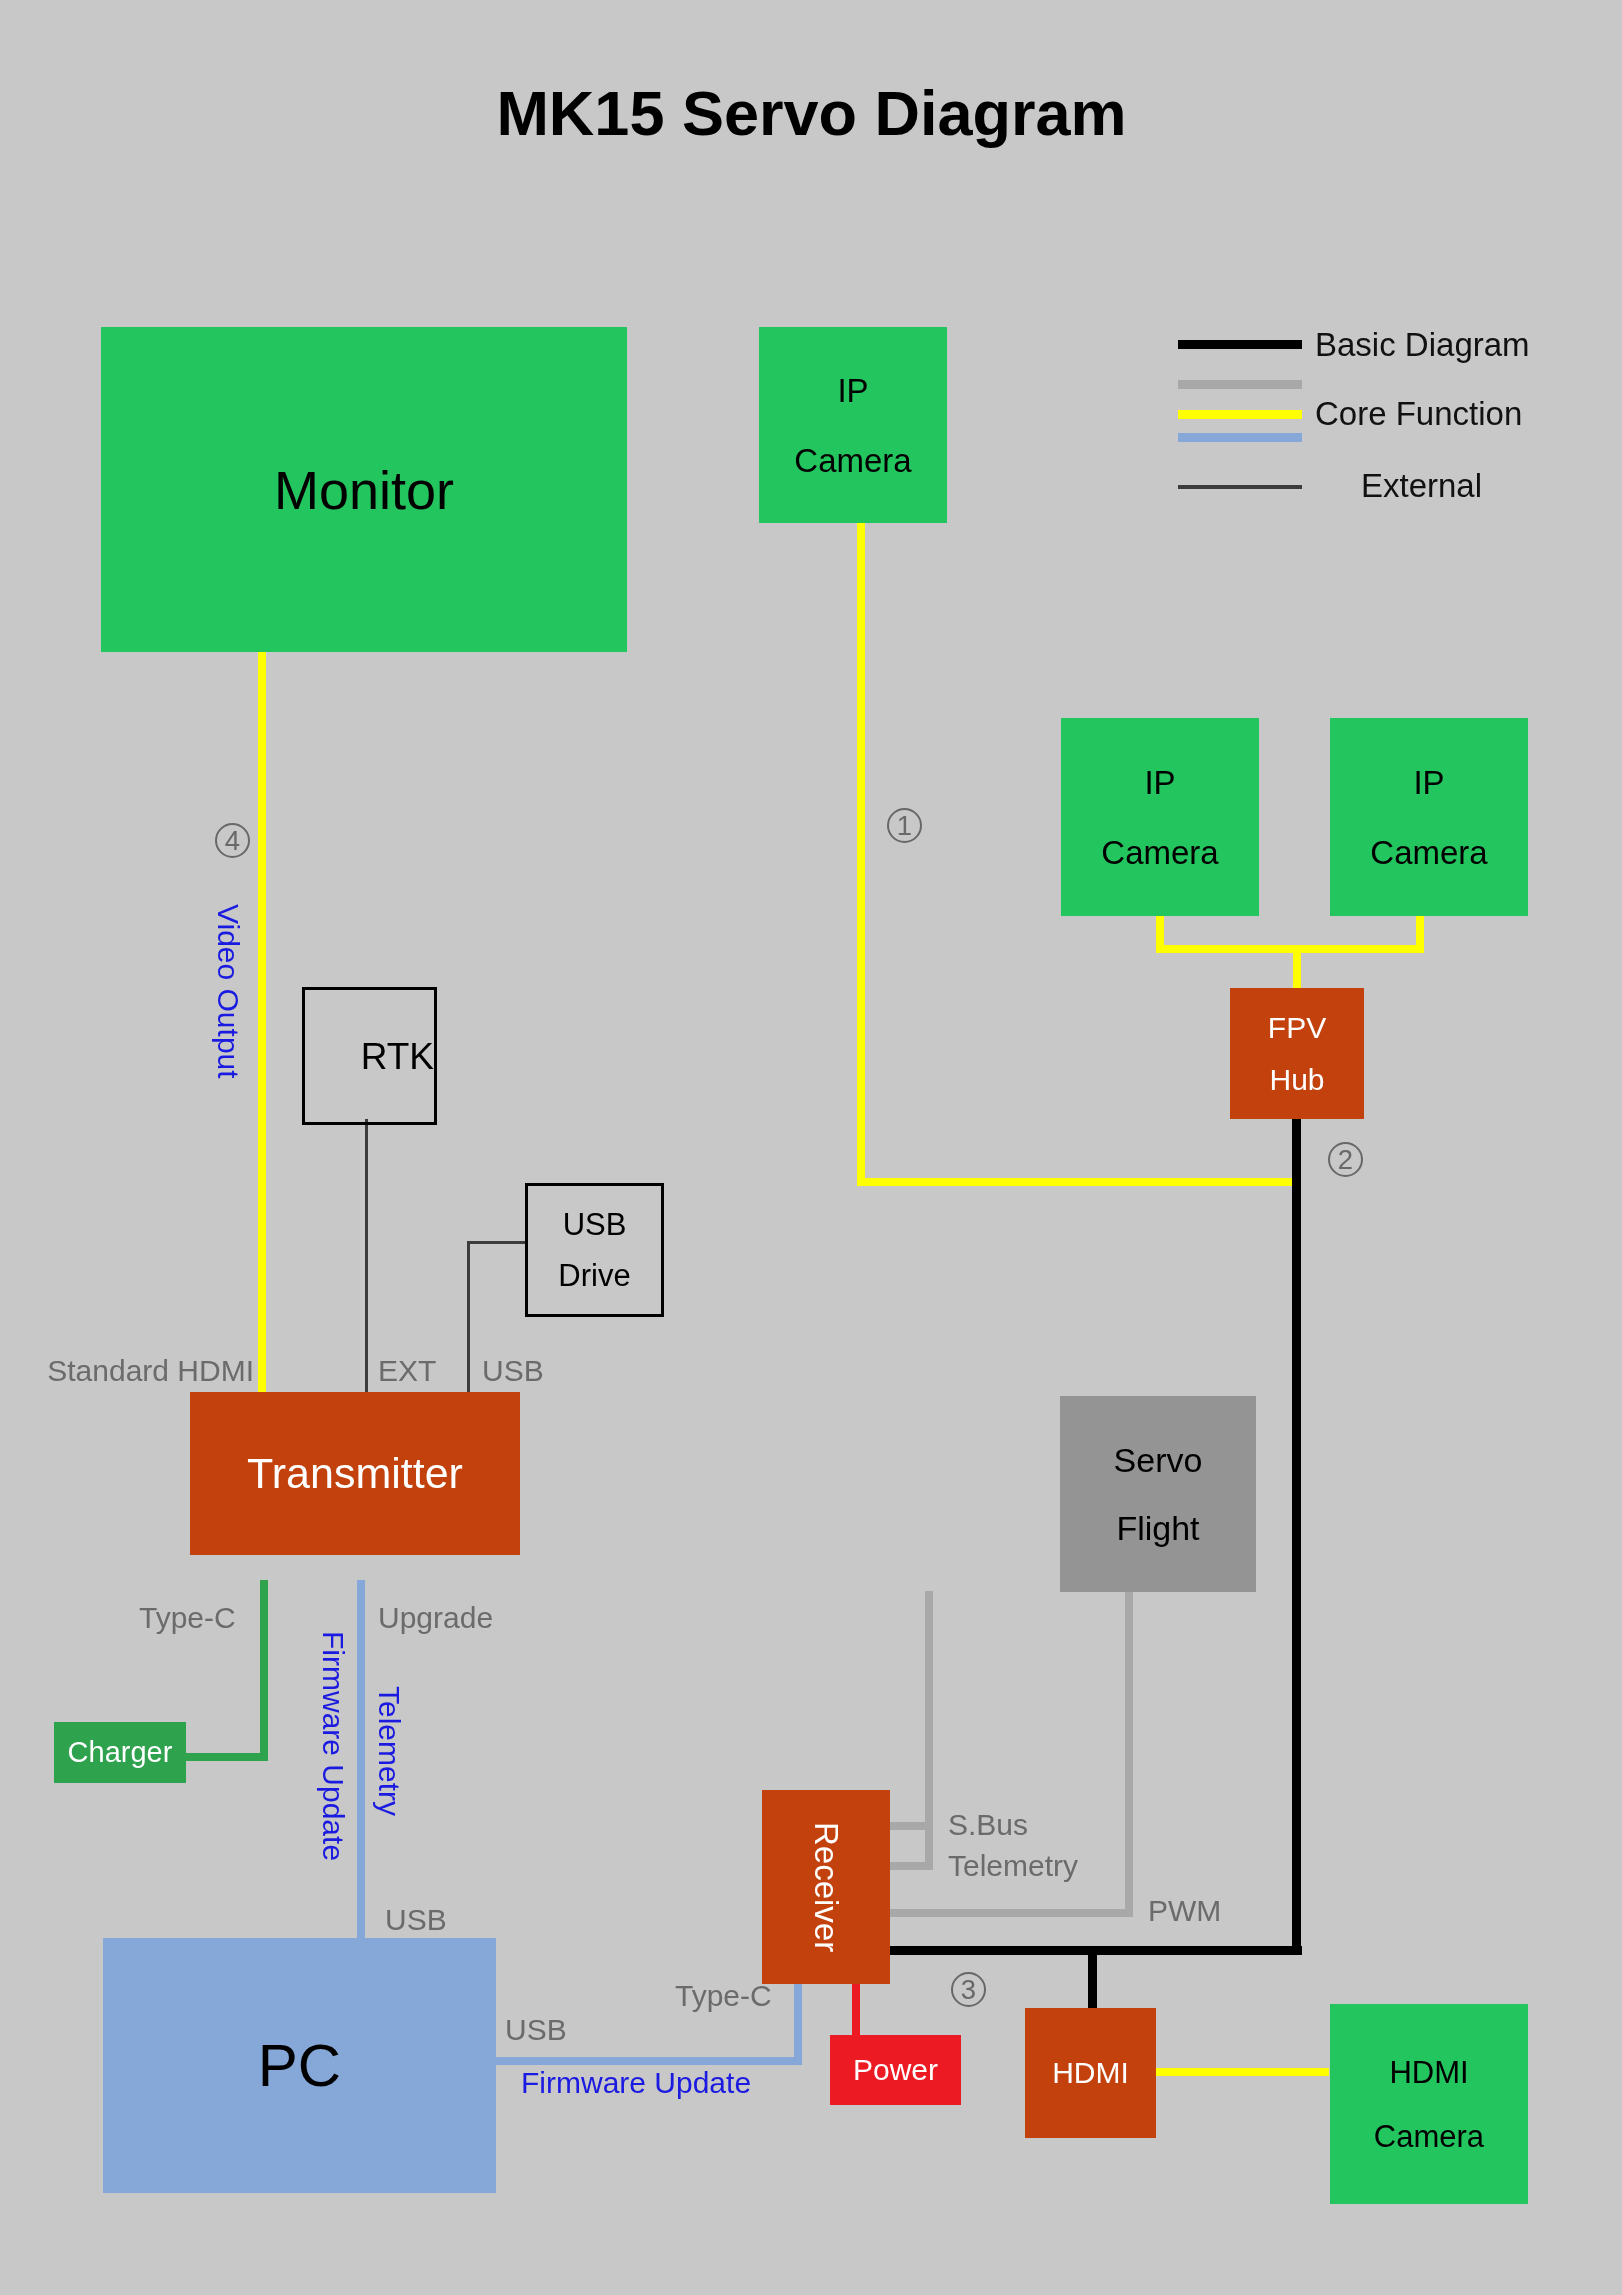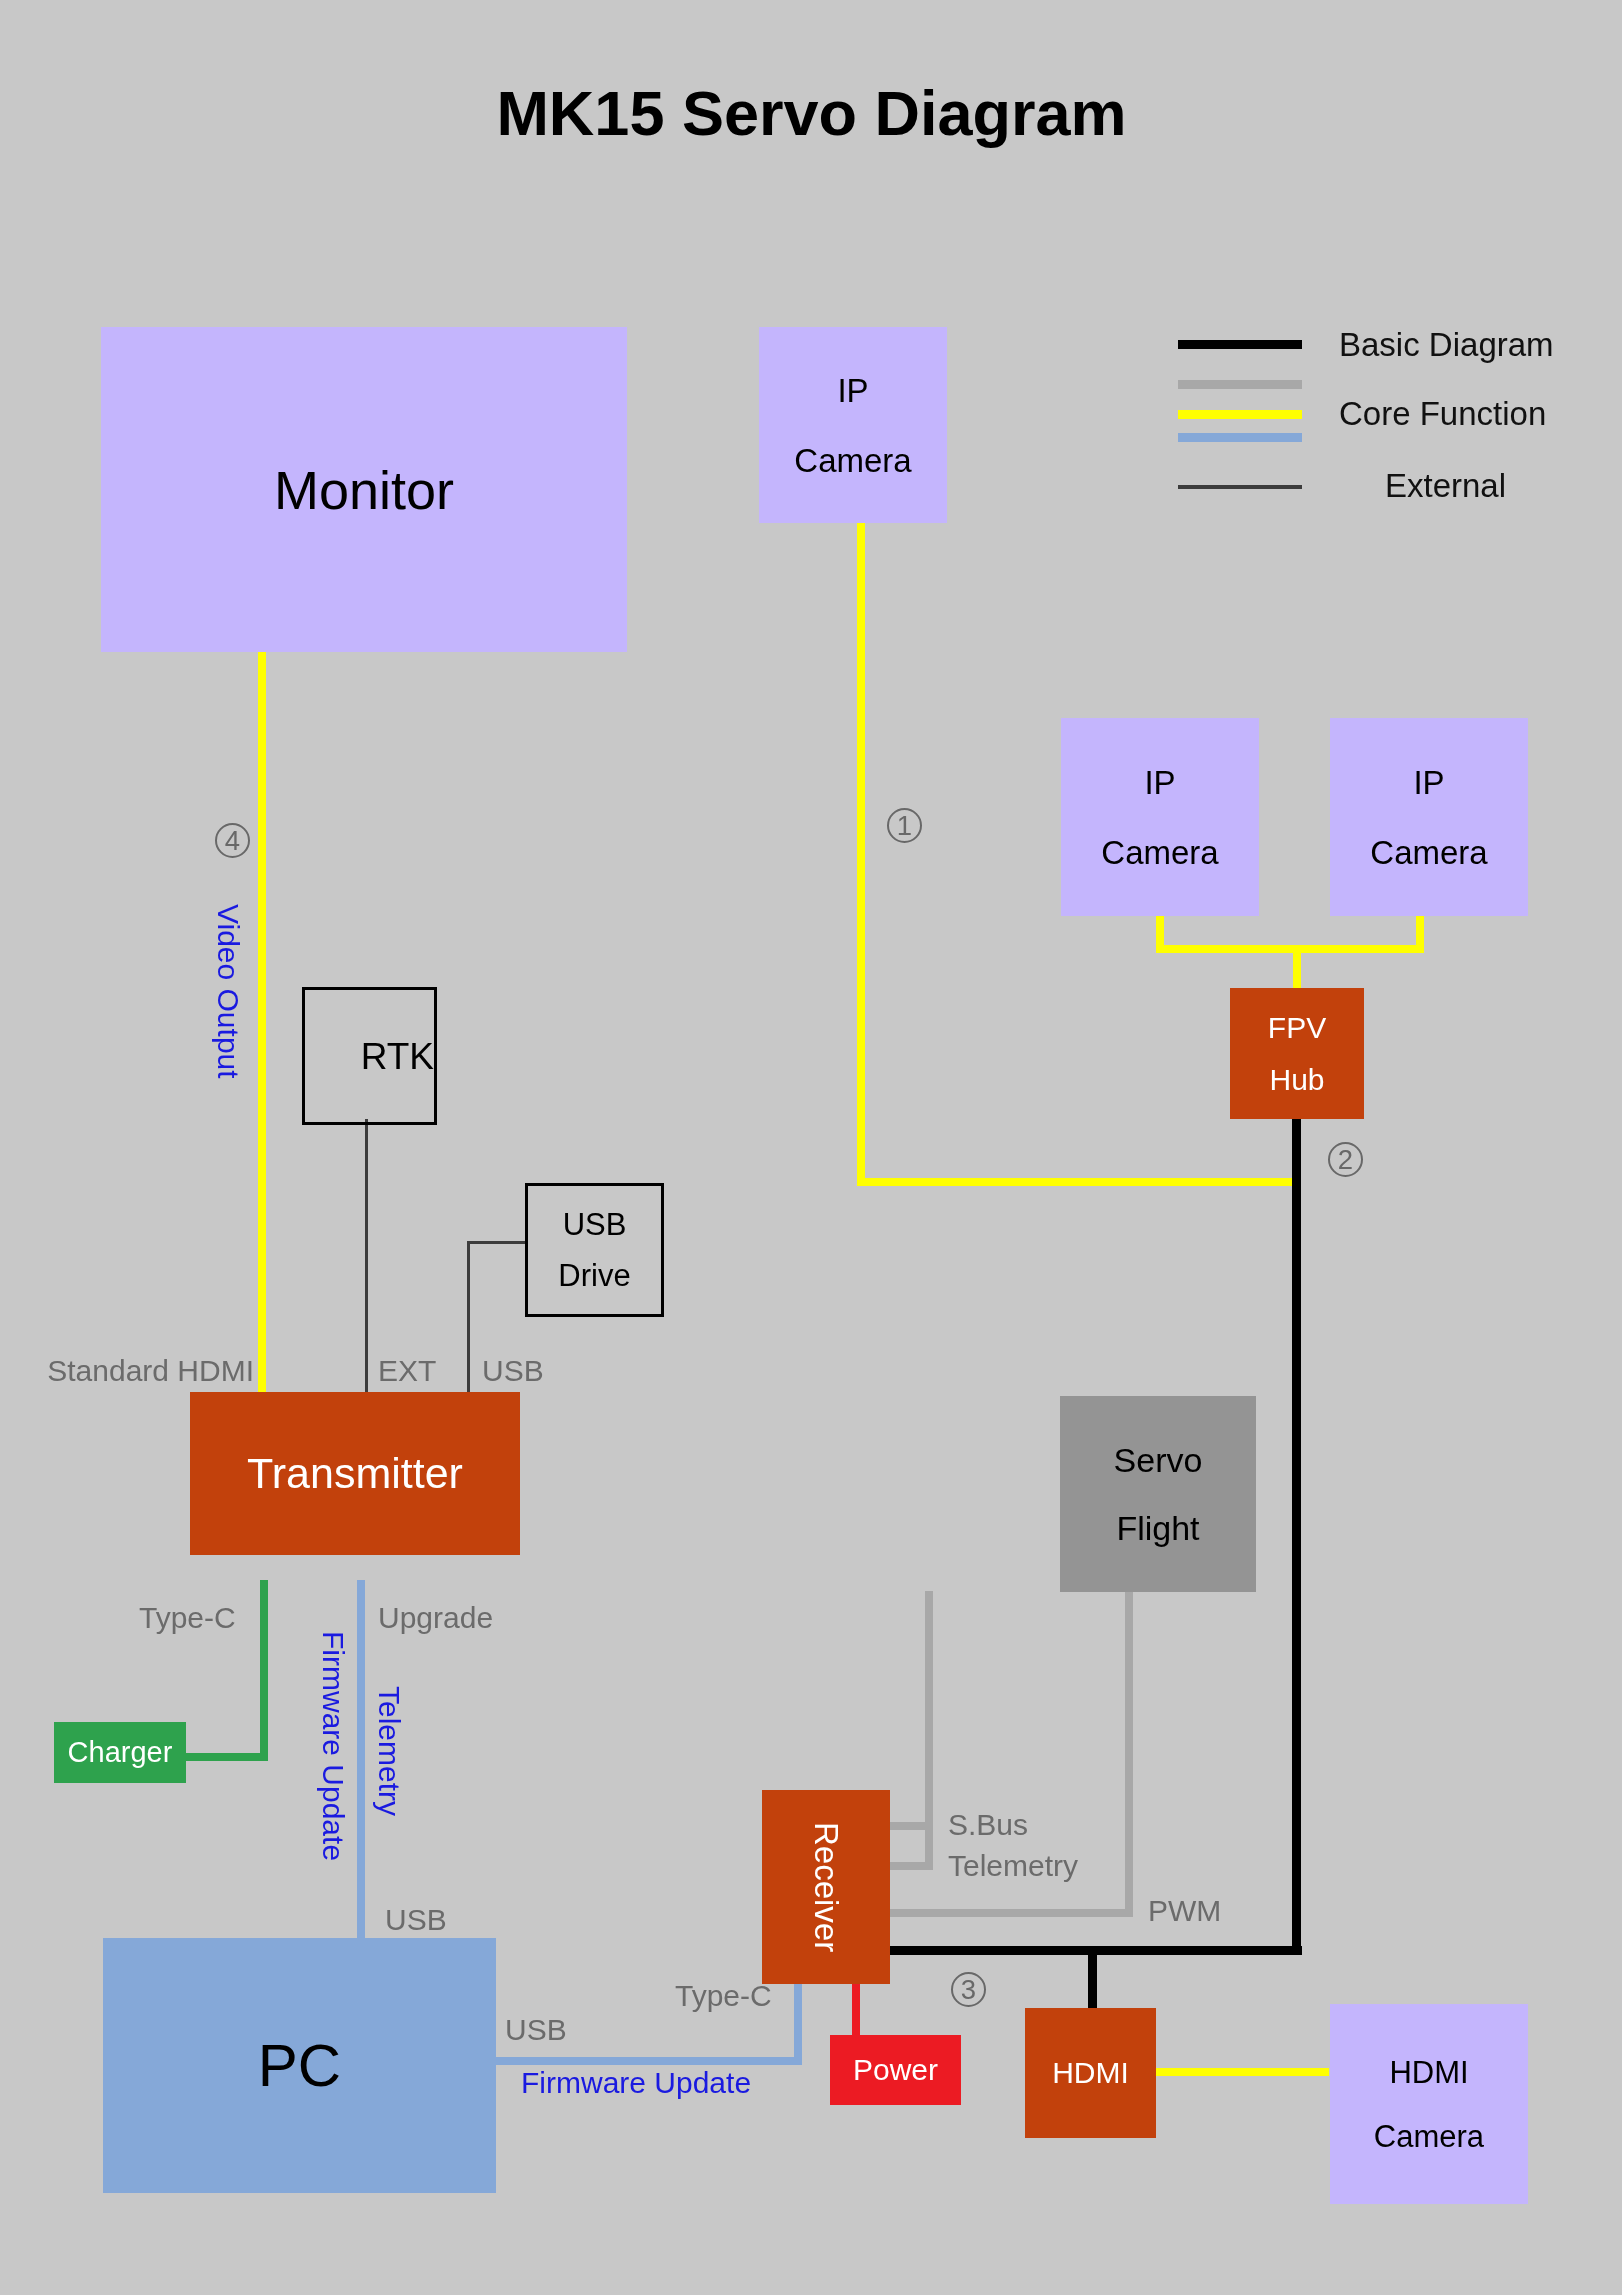--- a/index.html
+++ b/index.html
@@ -14,28 +14,28 @@
     left:0; top:77px; width:1623px; text-align:center;
     font-size:63px; font-weight:bold; color:#000;
   }
   
   .sw{left:1178px; width:124px;}
   .sw-basic{top:340px; height:9.2px; background:#000;}
   .sw-gray{top:380px; height:9.2px; background:#a8a8a8;}
   .sw-yellow{top:410px; height:9.2px; background:#ffff00;}
   .sw-blue{top:433px; height:9.2px; background:#85a8d8;}
   .sw-ext{top:485px; height:3.9px; background:#3c3c3c;}
-  .leg-label{font-size:33px; color:#111; white-space:nowrap;margin-left:24px;}
+  .leg-label{font-size:33px; color:#111; white-space:nowrap;}
   .leg-basic{left:1315px; top:326px;}
   .leg-core{left:1315px; top:395px;}
   .leg-ext{left:1361px; top:467px;}
   
   .box{display:flex; flex-direction:column; align-items:center; justify-content:center;
        text-align:center; color:#000; line-height:1;}
-  .b-yellow{background:#c4b5fd;}
+  .b-yellow{background:#22c55e;}
   .b-black{background:#c2410c; color:#fff;}
   .b-gray{background:#949494;}
   .b-outline{background:transparent; border:3.9px solid #000;}
   .monitor{left:101px; top:327px; width:526px; height:325px; font-size:54px;}
   .ipcam1{left:759px; top:327px; width:188px; height:196px; font-size:33px; gap:37px;}
   .ipcam2{left:1061px; top:718px; width:198px; height:198px; font-size:33px; gap:37px;}
   .ipcam3{left:1330px; top:718px; width:198px; height:198px; font-size:33px; gap:37px;}
   .fpvhub{left:1230px; top:988px; width:134px; height:131px; font-size:30px; gap:22px;}
   .rtk{left:302px; top:987px; width:129px; height:132px; font-size:37px;align-items:flex-end;}
   .usbdrive{left:525px; top:1183px; width:133px; height:128px; font-size:31px; gap:19.6px;}

